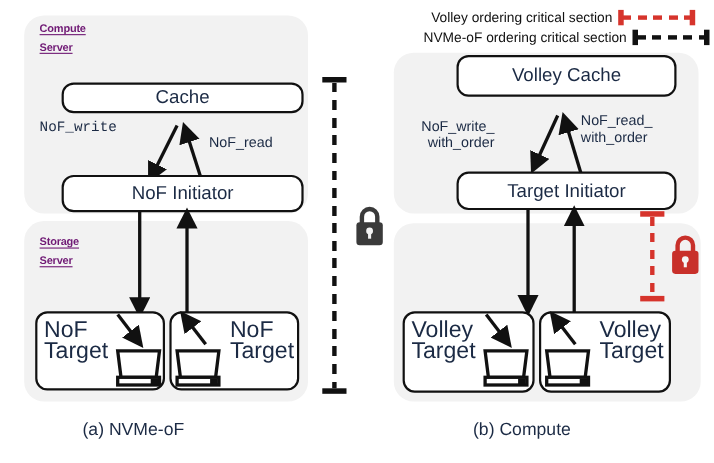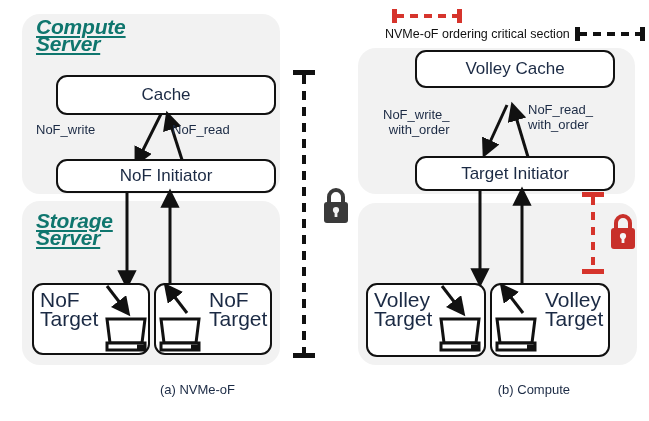--- a/index.html
+++ b/index.html
@@ -12,28 +12,27 @@
 
   
   .panel{
     position:absolute;
     background:#f2f2f2;
     border-radius:18px;
   }
   .panel-label{
     position:absolute;
     font-weight:bold;
-    font-size:21px;
+    font-size:10px;
     line-height:17px;
     text-decoration:underline;
     text-underline-offset:2px;
     white-space:pre-line;
-    color:#0f766e;
+    color:#701a75;
     letter-spacing:-0.2px;
-    font-style:italic;
   }
 
   
   .box{
     position:absolute;
     background:#ffffff;
     border:2.6px solid #111;
     border-radius:11px;
     display:flex;align-items:center;justify-content:center;
     font-size:17px;
@@ -63,23 +62,23 @@
   
   .txt{
     position:absolute;
     font-size:13px;
     line-height:15px;
     color:#1b2a44;
     white-space:pre-line;
   }
   .caption{
     position:absolute;
-    font-size:13px;
-    color:#1b2a44;
-    text-align:right;
+    font-size:16px;
+    color:#1b2a44;
+    text-align:left;
   }
 
   
   .legend-row{position:absolute;display:flex;align-items:center;gap:5px;}
   .legend-text{font-size:12.5px;color:#111;white-space:nowrap;}
   .legend-mark{position:relative;width:70px;height:14px;}
   .legend-mark .cap{
     position:absolute;top:0;width:5px;height:14px;
   }
   .legend-mark .cap.l{left:0;}
@@ -110,38 +109,38 @@
 </style>
 </head>
 <body>
 
 <div id="stage">
 
   <div class="panel" style="left:22px;top:14px;width:258px;height:180px;"></div>
   <div class="panel-label" style="left:36px;top:18px;">Compute
 Server</div>
 
-  <div class="box" style="left:56px;top:75px;width:220px;height:40px;">
+  <div class="box" style="left:56px;top:75px;width:220px;height:28px;">
     <span>Cache</span>
   </div>
 
   <svg style="position:absolute;left:130px;top:112px;width:80px;height:56px;" width="80" height="56" viewBox="0 0 80 56">
     <defs>
       <marker id="ahb" markerWidth="7" markerHeight="7" refX="4.6" refY="3.2" orient="auto">
         <path d="M0,0 L6.4,3.2 L0,6.4 z" fill="#111"></path>
       </marker>
     </defs>
 
     <path d="M 31,2 L 7,50" stroke="#111" stroke-width="3" fill="none" marker-end="url(#ahb)"></path>
 
     <path d="M 54,54 L 38,4" stroke="#111" stroke-width="3" fill="none" marker-end="url(#ahb)"></path>
   </svg>
 
-  <div class="txt" style="left:36px;top:122px;">NoF_write</div>
-  <div class="txt" style="left:172px;top:122px;">NoF_read</div>
+  <div class="txt" style="left:36px;top:108px;font-family:Liberation Mono, monospace;">NoF_write</div>
+  <div class="txt" style="left:190px;top:122px;">NoF_read</div>
 
   <div class="box" style="left:56px;top:159px;width:220px;height:34px;">
     <span>NoF Initiator</span>
   </div>
 
   <div class="panel" style="left:22px;top:201px;width:258px;height:164px;"></div>
   <div class="panel-label" style="left:36px;top:212px;">Storage
 Server</div>
 
   <svg style="position:absolute;left:118px;top:192px;width:80px;height:98px;" width="80" height="98" viewBox="0 0 80 98">
@@ -182,20 +181,21 @@
   <svg class="lock" style="left:320px;top:186px;" width="32" height="40" viewBox="0 0 32 40">
     <path d="M9,17 L9,11 a7,7 0 0 1 14,0 L23,17" fill="none" stroke="#3a3a3a" stroke-width="4"></path>
     <rect x="4" y="16" width="24" height="21" rx="3" fill="#3a3a3a"></rect>
     <circle cx="16" cy="24" r="3.1" fill="#f2f2f2"></circle>
     <rect x="14.6" y="24" width="2.8" height="7" fill="#f2f2f2"></rect>
   </svg>
 
   <div class="caption" style="left:75px;top:382px;width:160px;">(a) NVMe-oF</div>
 
   <div class="legend-row" style="left:392px;top:9px;">
+    <span class="legend-text">Volley ordering critical section</span>
     <span class="legend-mark mk-red">
       <span class="cap l cap-fill"></span>
       <span class="dash"></span>
       <span class="cap r cap-fill"></span>
     </span>
   </div>
 
   <div class="legend-row" style="left:385px;top:27px;justify-content:center;">
     <span class="legend-text">NVMe-oF ordering critical section</span>
     <span class="legend-mark mk-blk">

